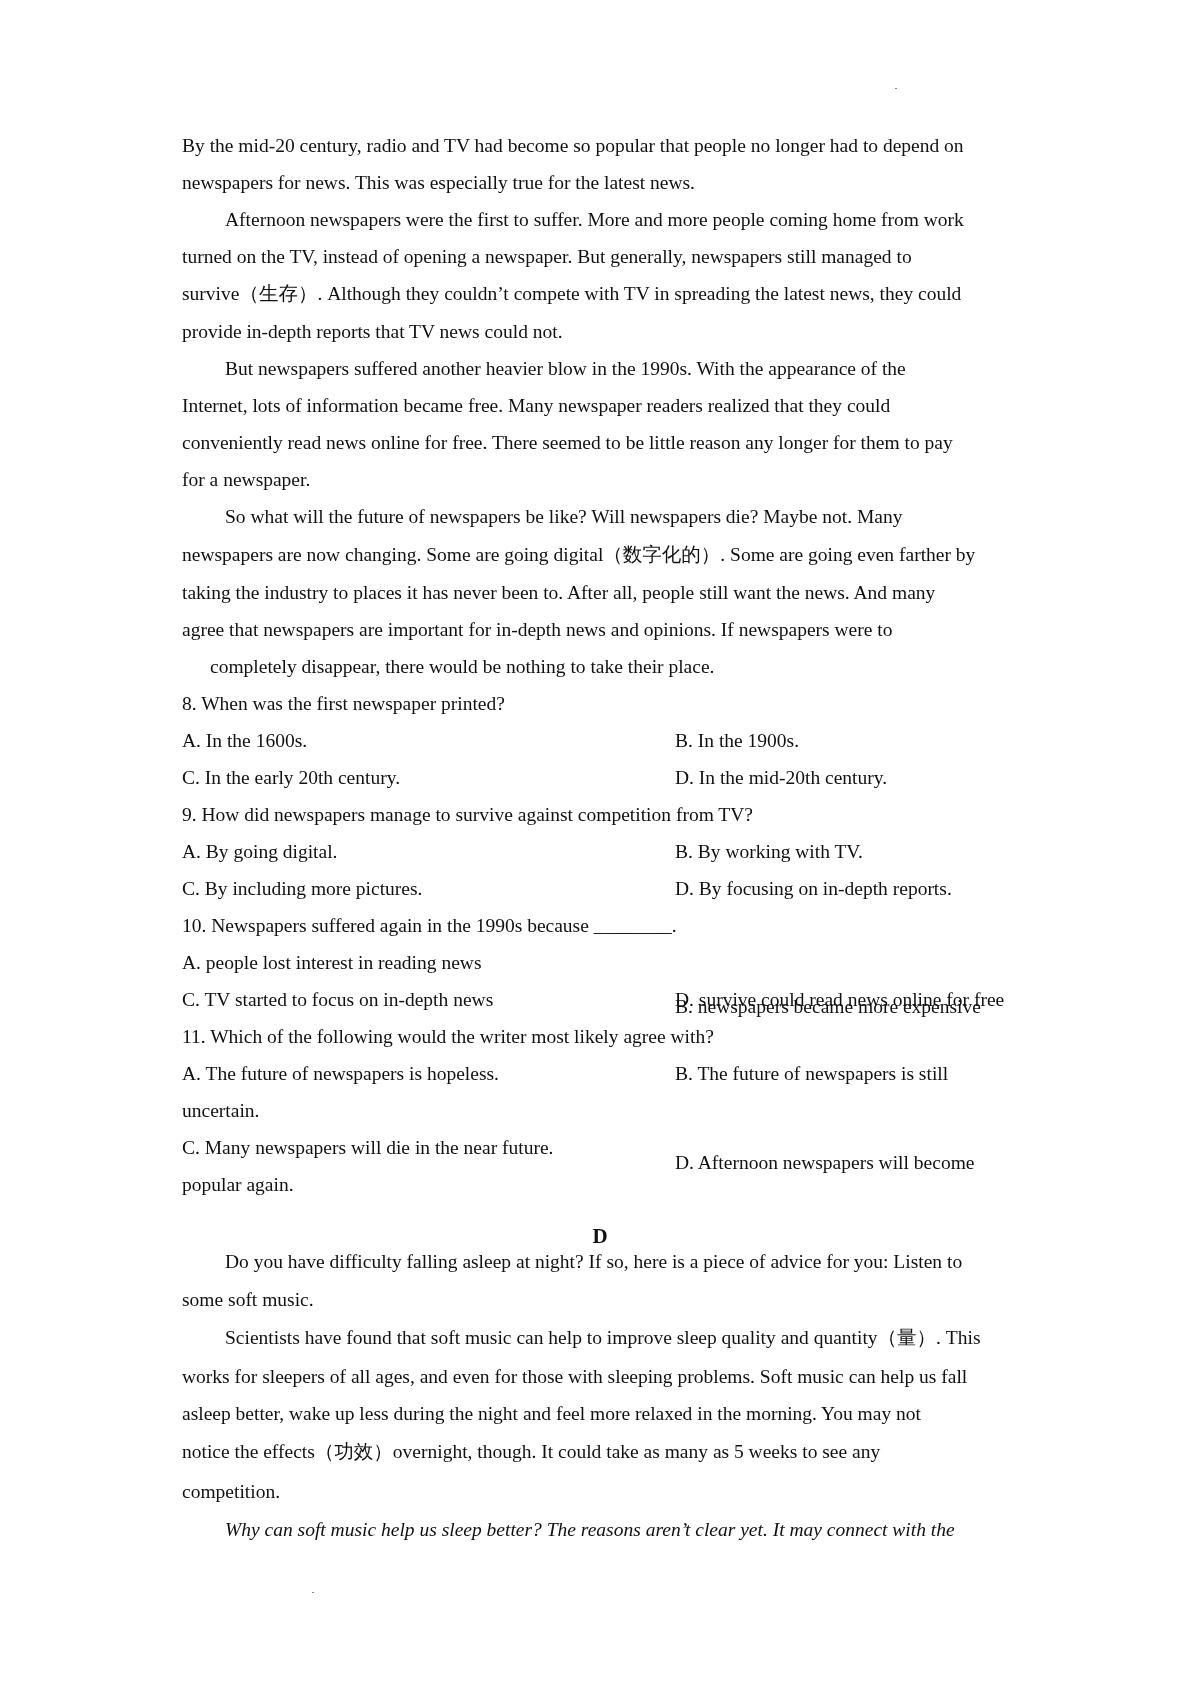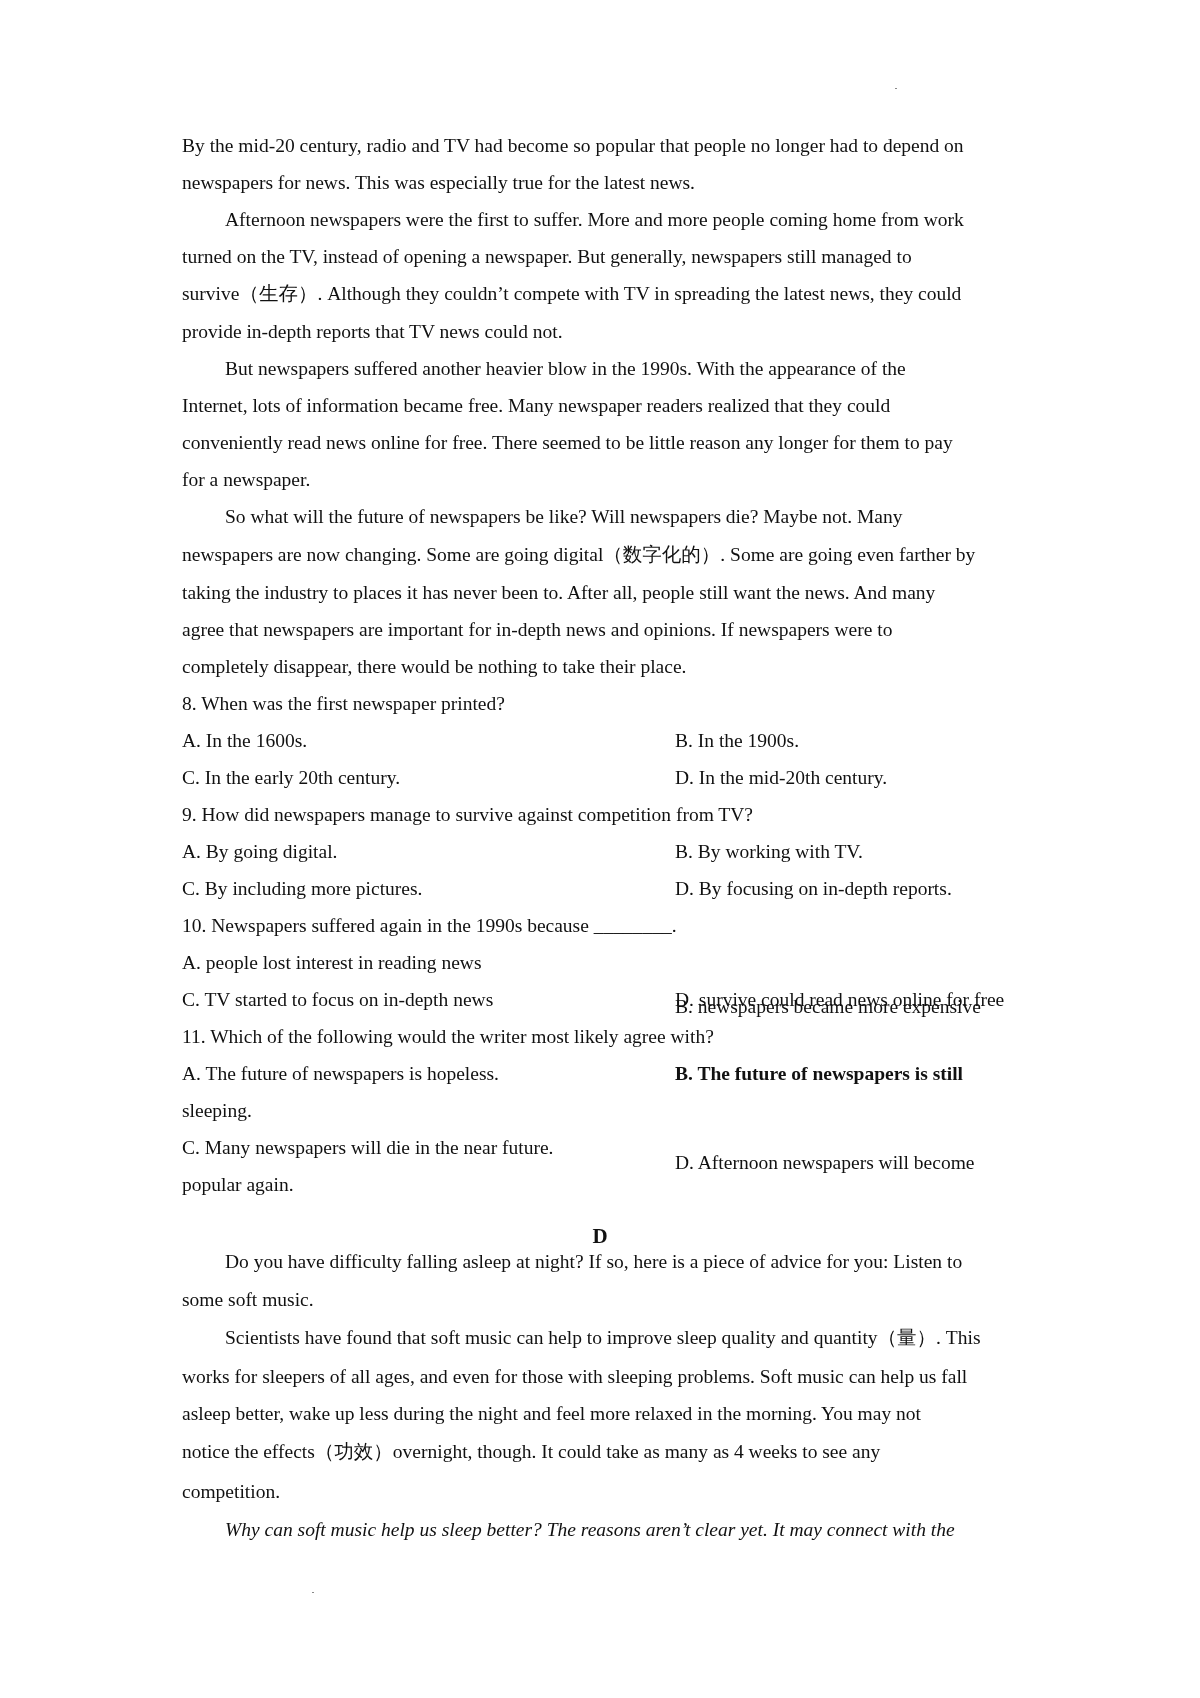--- a/index.html
+++ b/index.html
@@ -26,54 +26,54 @@
       <div class="ln" style="top: 282px; text-align: right;">survive（生存）. Although they couldn’t compete with TV in spreading the latest news, they could</div>
       <div class="ln" style="top: 320px;">provide in-depth reports that TV news could not.</div>
       <div class="ln ind" style="top: 357px;">But newspapers suffered another heavier blow in the 1990s. With the appearance of the</div>
       <div class="ln" style="top: 394px;">Internet, lots of information became free. Many newspaper readers realized that they could</div>
       <div class="ln" style="top: 431px;">conveniently read news online for free. There seemed to be little reason any longer for them to pay</div>
       <div class="ln" style="top: 468px;">for a newspaper.</div>
       <div class="ln ind" style="top: 505px;">So what will the future of newspapers be like? Will newspapers die? Maybe not. Many</div>
       <div class="ln" style="top: 543px;">newspapers are now changing. Some are going digital（数字化的）. Some are going even farther by</div>
       <div class="ln" style="top: 581px;">taking the industry to places it has never been to. After all, people still want the news. And many</div>
       <div class="ln" style="top: 618px;">agree that newspapers are important for in-depth news and opinions. If newspapers were to</div>
-      <div class="ln" style="top: 655px;">completely disappear, there would be nothing to take their place.</div>
+      <div class="ln" style="top: 655px; margin-left: 28px;">completely disappear, there would be nothing to take their place.</div>
     </div>
   <div id="questions">
       <div class="ln" style="top: 692px;">8. When was the first newspaper printed?</div>
       <div class="ln" style="top: 729px;">A. In the 1600s.</div>
       <div class="ln colB" style="top: 729px;">B. In the 1900s.</div>
       <div class="ln" style="top: 766px;">C. In the early 20th century.</div>
       <div class="ln colB" style="top: 766px;">D. In the mid-20th century.</div>
       <div class="ln" style="top: 803px;">9. How did newspapers manage to survive against competition from TV?</div>
       <div class="ln" style="top: 840px;">A. By going digital.</div>
       <div class="ln colB" style="top: 840px;">B. By working with TV.</div>
       <div class="ln" style="top: 877px;">C. By including more pictures.</div>
       <div class="ln colB" style="top: 877px;">D. By focusing on in-depth reports.</div>
       <div class="ln" style="top: 914px;">10. Newspapers suffered again in the 1990s because ________.</div>
       <div class="ln" style="top: 951px;">A. people lost interest in reading news</div>
       <div class="ln colB" style="top: 951px; margin-top: 44px;">B. newspapers became more expensive</div>
       <div class="ln" style="top: 988px;">C. TV started to focus on in-depth news</div>
       <div class="ln colB" style="top: 988px;">D. survive could read news online for free</div>
       <div class="ln" style="top: 1025px;">11. Which of the following would the writer most likely agree with?</div>
       <div class="ln" style="top: 1062px;">A. The future of newspapers is hopeless.</div>
-      <div class="ln colB" style="top: 1062px; font-weight: bold;">B. The future of newspapers is still</div>
-      <div class="ln" style="top: 1099px;">sleeping.</div>
+      <div class="ln colB" style="top: 1062px;">B. The future of newspapers is still</div>
+      <div class="ln" style="top: 1099px;">uncertain.</div>
       <div class="ln" style="top: 1136px;">C. Many newspapers will die in the near future.</div>
       <div class="ln colB" style="top: 1136px; margin-top: 15px;">D. Afternoon newspapers will become</div>
       <div class="ln" style="top: 1173px;">popular again.</div>
     </div>
 
   <div class="heading" style="top:1224px;">D</div>
 
   <div id="passage-d">
       <div class="ln ind" style="top: 1250px;">Do you have difficulty falling asleep at night? If so, here is a piece of advice for you: Listen to</div>
       <div class="ln" style="top: 1288px;">some soft music.</div>
       <div class="ln ind" style="top: 1326px;">Scientists have found that soft music can help to improve sleep quality and quantity（量）. This</div>
       <div class="ln" style="top: 1365px;">works for sleepers of all ages, and even for those with sleeping problems. Soft music can help us fall</div>
       <div class="ln" style="top: 1402px;">asleep better, wake up less during the night and feel more relaxed in the morning. You may not</div>
-      <div class="ln" style="top: 1440px;">notice the effects（功效）overnight, though. It could take as many as 4 weeks to see any</div>
+      <div class="ln" style="top: 1440px;">notice the effects（功效）overnight, though. It could take as many as 5 weeks to see any</div>
       <div class="ln" style="top: 1480px;">competition.</div>
       <div class="ln ind" style="top: 1518px; font-style: italic;">Why can soft music help us sleep better? The reasons aren’t clear yet. It may connect with the</div>
     </div>
 
   <div class="dot" style="left:312px;top:1592px;"></div>
 </div>
 
 </body></html>

